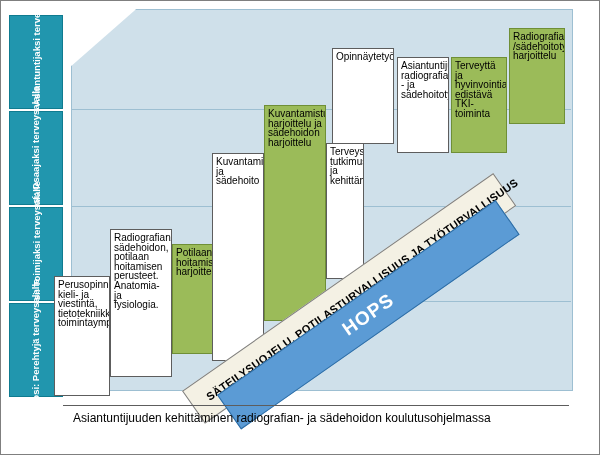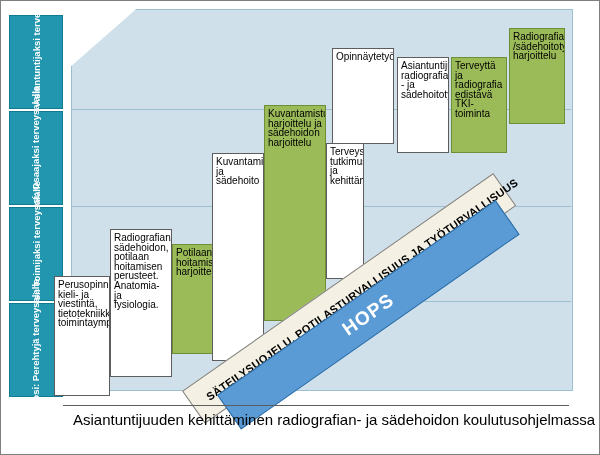--- a/index.html
+++ b/index.html
@@ -101,21 +101,21 @@
     color: #ffffff;
     font-size: 19px;
     font-weight: bold;
     letter-spacing: 1px;
     justify-content: center;
   }
 
   
   .caption {
     position: absolute;
-    font-size: 15px;
+    font-size: 12px;
     color: #000000;
     white-space: nowrap;
   }
   .caption-rule {
     position: absolute;
     background: #5d5d5d;
     height: 1px;
   }
 </style>
 </head>
@@ -152,21 +152,21 @@
   <div class="box" style="left:211px; top:152px; width:52px; height:208px;">Kuvantamistutkimukset ja sädehoito</div>
 
   <div class="box green" style="left:263px; top:104px; width:62px; height:216px;">Kuvantamistutkimusten harjoittelu ja sädehoidon harjoittelu</div>
 
   <div class="box" style="left:325px; top:142px; width:38px; height:136px;">Terveysalan tutkimus ja kehittäminen</div>
 
   <div class="box center" style="left:331px; top:47px; width:62px; height:96px;">Opinnäytetyö</div>
 
   <div class="box" style="left:396px; top:56px; width:52px; height:96px;">Asiantuntijuus radiografia - ja sädehoitotyössä</div>
 
-  <div class="box green" style="left:450px; top:56px; width:56px; height:96px;">Terveyttä ja radiografia edistävä TKI-toiminta</div>
+  <div class="box green" style="left:450px; top:56px; width:56px; height:96px;">Terveyttä ja hyvinvointia edistävä TKI-toiminta</div>
 
   <div class="box green" style="left:508px; top:27px; width:56px; height:96px;">Radiografia /sädehoitotyö harjoittelu</div>
 
   <div class="ribbon ribbon-cream" style="left:181px; top:390px; width:380px; height:40px; transform: rotate(-35deg);">
     <span>SÄTEILYSUOJELU, POTILASTURVALLISUUS JA TYÖTURVALLISUUS</span>
   </div>
 
   <div class="ribbon ribbon-blue" style="left:216px; top:394px; width:340px; height:42px; transform: rotate(-35deg);">
     <span>HOPS</span>
   </div>

